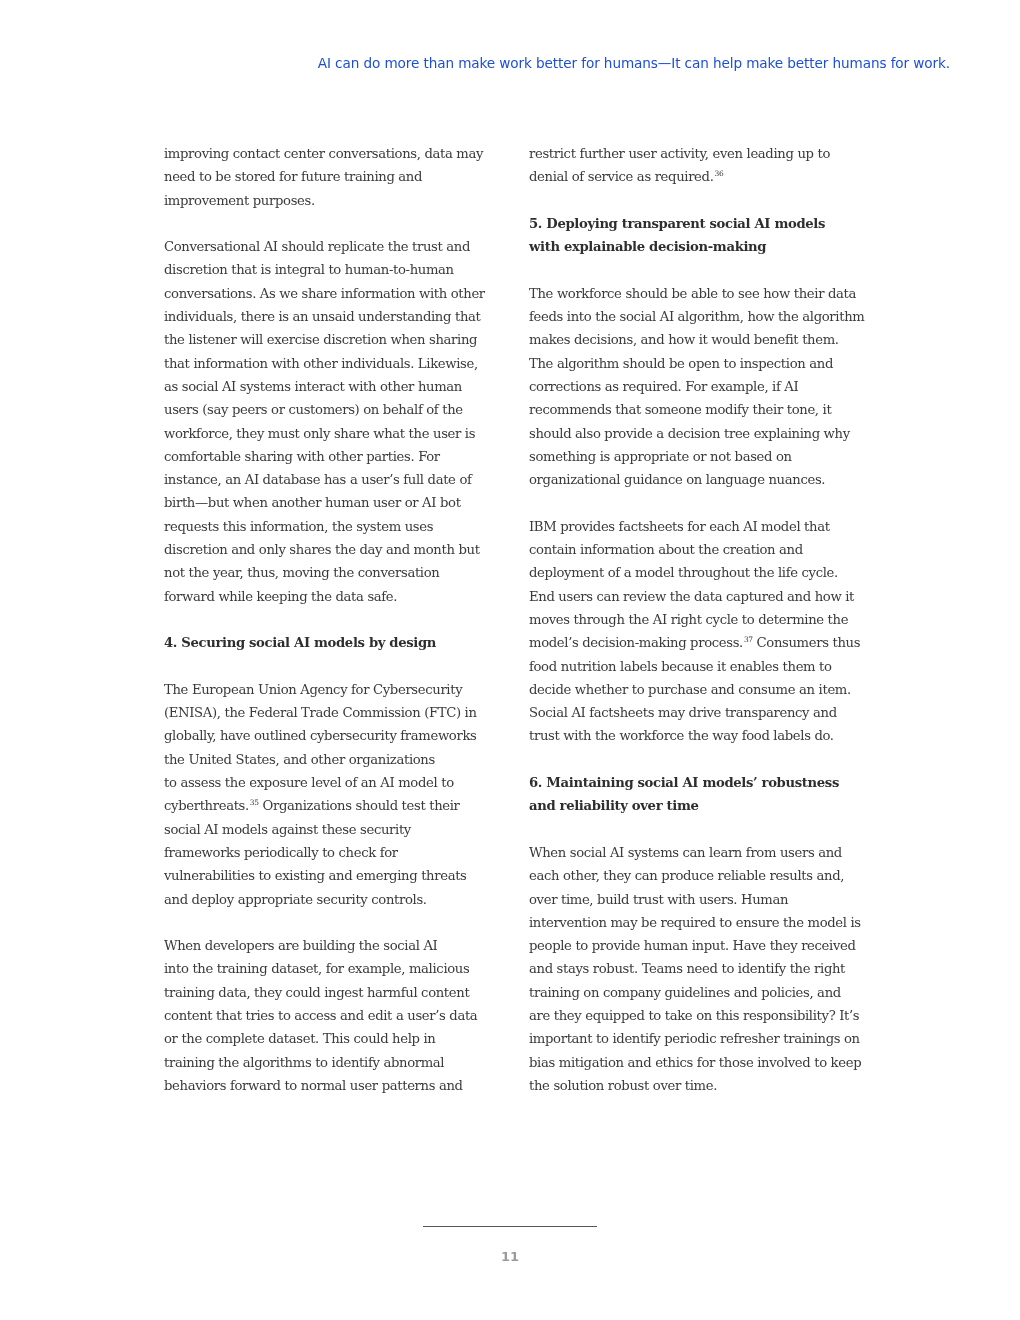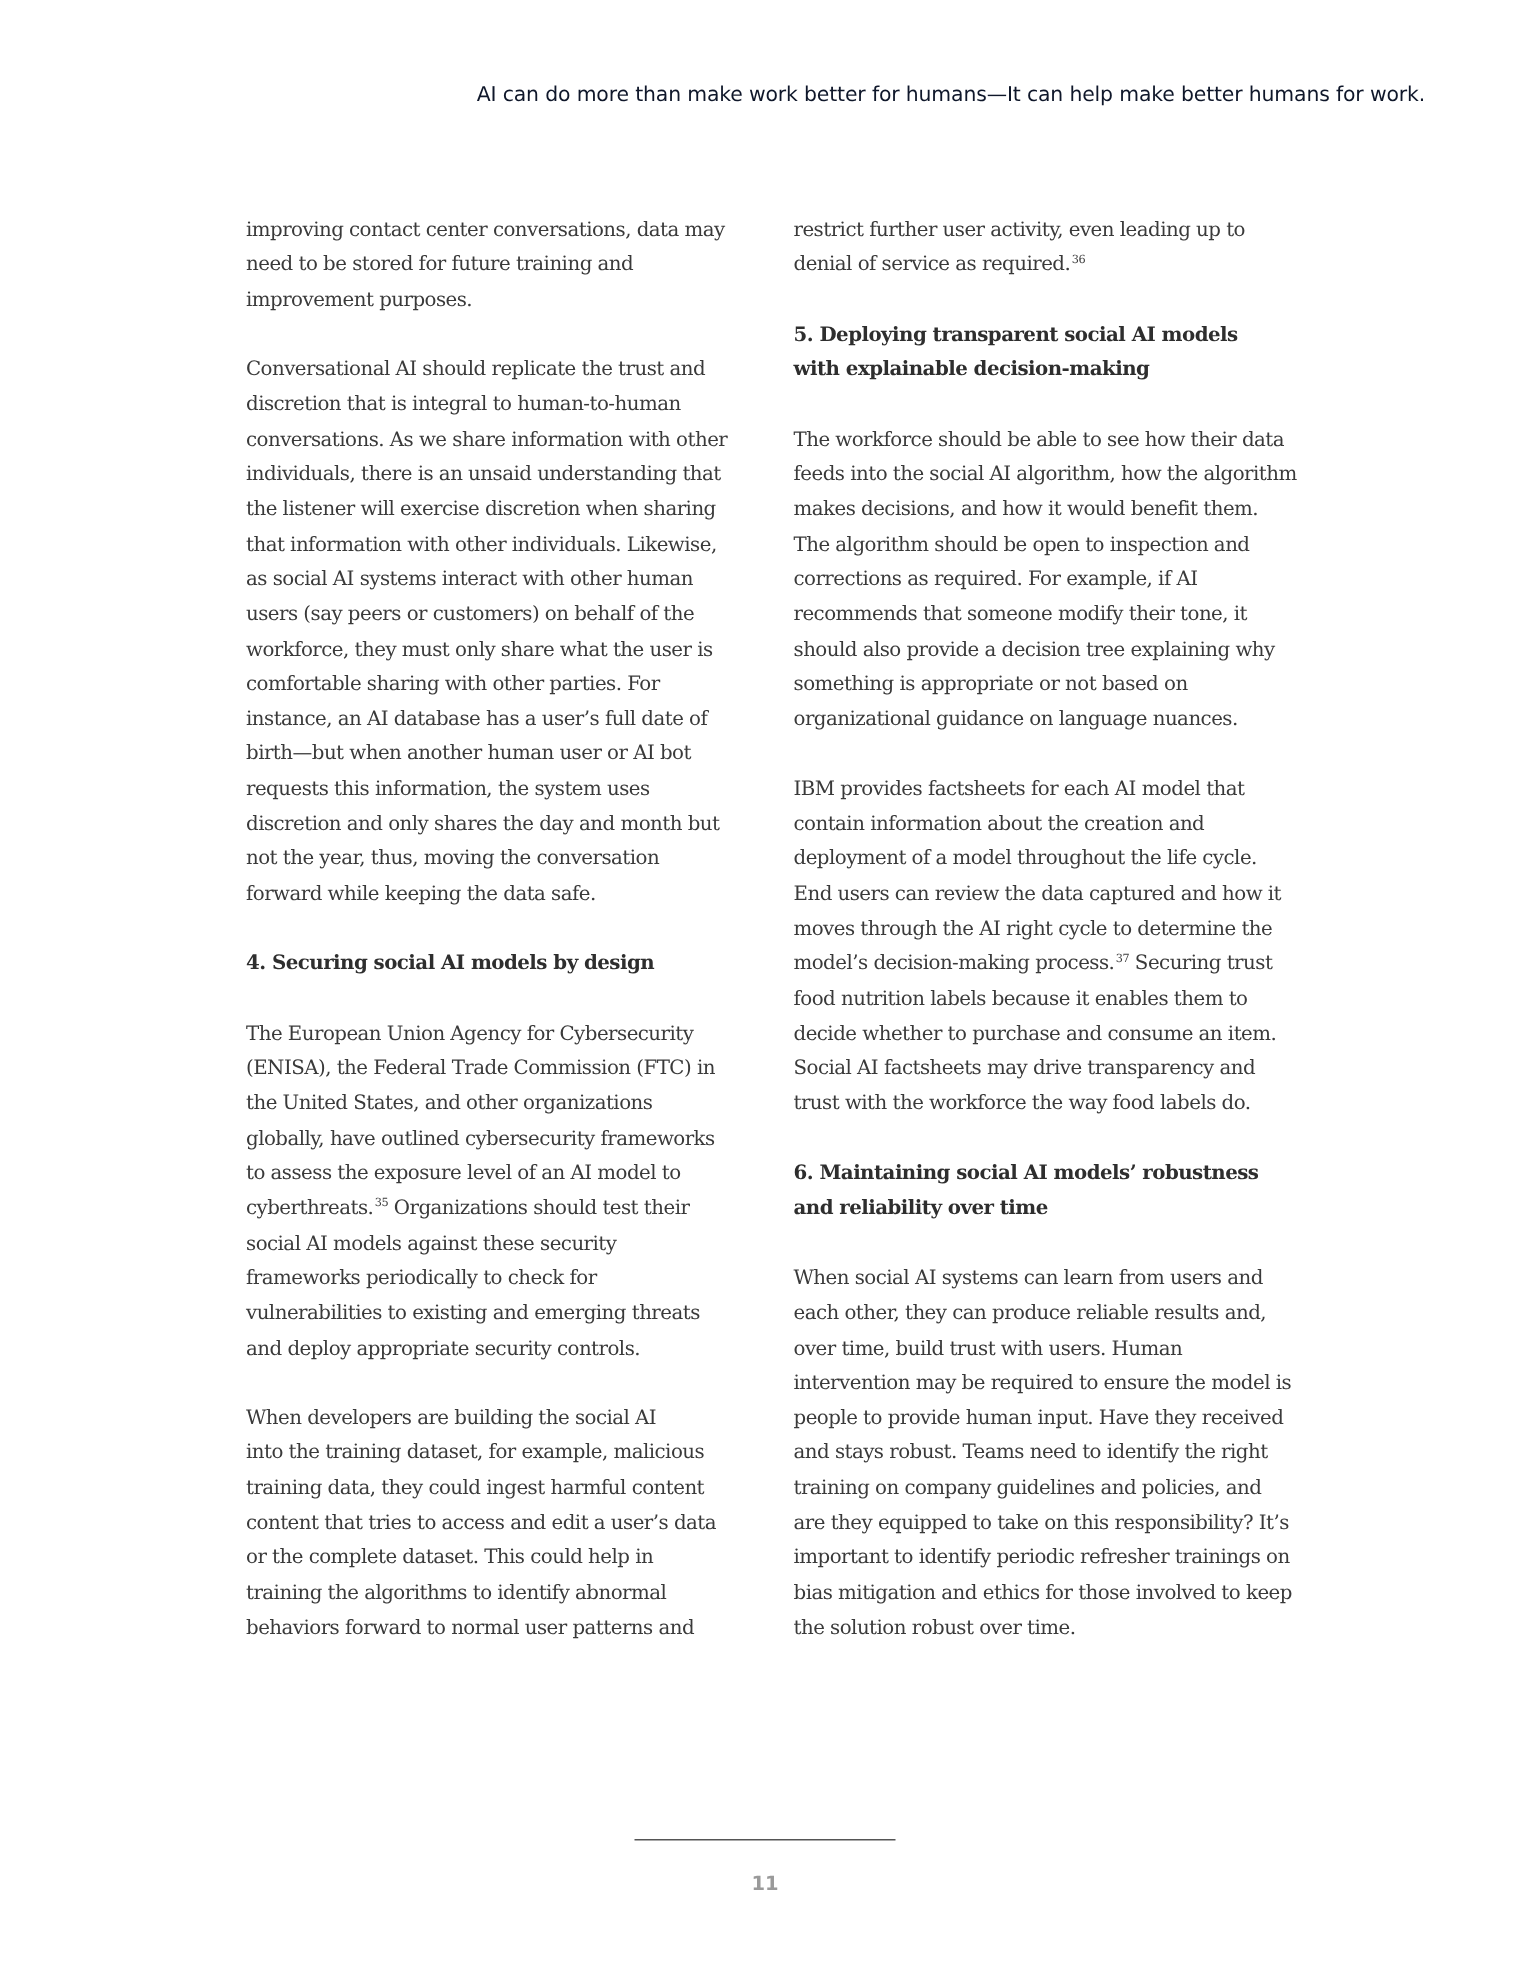--- a/index.html
+++ b/index.html
@@ -1,19 +1,19 @@
 <!DOCTYPE html>
 <html><head>
 <meta charset="utf-8">
 <style>
   html, body { margin: 0; padding: 0; background: #ffffff; }
   body { width: 1020px; height: 1320px; position: relative; overflow: hidden; }
   .running-header {
     position: absolute; right: 70px; top: 55px;
-    font-family: "DejaVu Sans", sans-serif; font-size: 13.6px; color: #0f172a;
+    font-family: "DejaVu Sans", sans-serif; font-size: 13.6px; color: #1d4ed8;
     letter-spacing: -0.1px; white-space: nowrap;
   }
   .col {
     position: absolute; top: 142px;
     font-family: "DejaVu Serif", serif; font-size: 13.2px; color: #3a3a3a;
     line-height: 23.3px; letter-spacing: -0.35px;
   }
   .col-left { left: 164px; width: 350px; }
   .col-right { left: 529px; width: 350px; }
   .block { margin: 0 0 23.3px 0; }
@@ -59,22 +59,22 @@
     <span class="line">forward while keeping the data safe.</span>
   </div>
 
   <div class="block heading">
     <span class="line">4. Securing social AI models by design</span>
   </div>
 
   <div class="block">
     <span class="line">The European Union Agency for Cybersecurity</span>
     <span class="line">(ENISA), the Federal Trade Commission (FTC) in</span>
+    <span class="line">globally, have outlined cybersecurity frameworks</span>
     <span class="line">the United States, and other organizations</span>
-    <span class="line">globally, have outlined cybersecurity frameworks</span>
     <span class="line">to assess the exposure level of an AI model to</span>
     <span class="line"><span>cyberthreats.</span><sup class="fn">35</sup><span> Organizations should test their</span></span>
     <span class="line">social AI models against these security</span>
     <span class="line">frameworks periodically to check for</span>
     <span class="line">vulnerabilities to existing and emerging threats</span>
     <span class="line">and deploy appropriate security controls.</span>
   </div>
 
   <div class="block">
     <span class="line">When developers are building the social AI</span>
@@ -109,21 +109,21 @@
     <span class="line">something is appropriate or not based on</span>
     <span class="line">organizational guidance on language nuances.</span>
   </div>
 
   <div class="block">
     <span class="line">IBM provides factsheets for each AI model that</span>
     <span class="line">contain information about the creation and</span>
     <span class="line">deployment of a model throughout the life cycle.</span>
     <span class="line">End users can review the data captured and how it</span>
     <span class="line">moves through the AI right cycle to determine the</span>
-    <span class="line"><span>model’s decision-making process.</span><sup class="fn">37</sup><span> Securing trust</span></span>
+    <span class="line"><span>model’s decision-making process.</span><sup class="fn">37</sup><span> Consumers thus</span></span>
     <span class="line">food nutrition labels because it enables them to</span>
     <span class="line">decide whether to purchase and consume an item.</span>
     <span class="line">Social AI factsheets may drive transparency and</span>
     <span class="line">trust with the workforce the way food labels do.</span>
   </div>
 
   <div class="block heading">
     <span class="line">6. Maintaining social AI models’ robustness</span>
     <span class="line">and reliability over time</span>
   </div>

